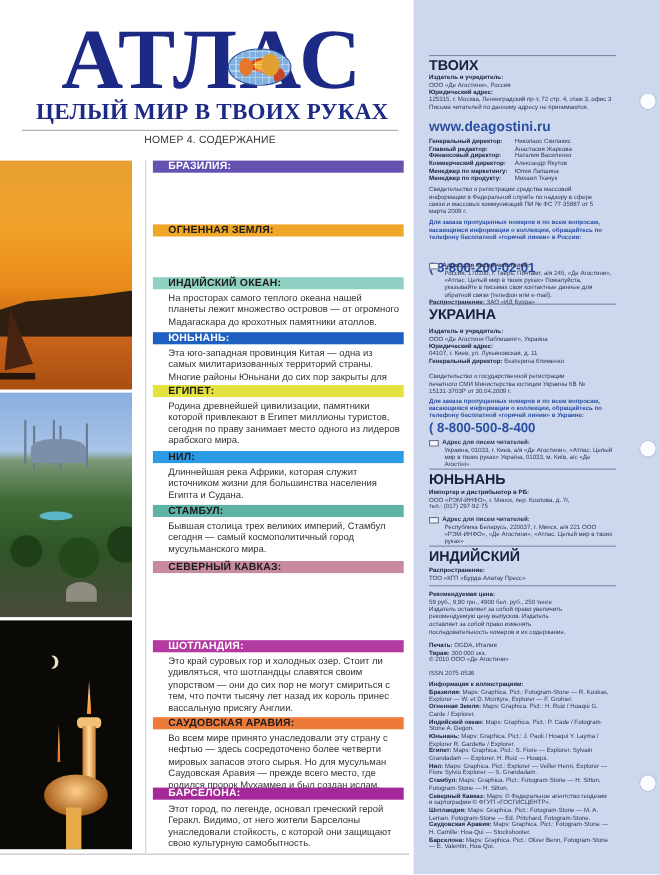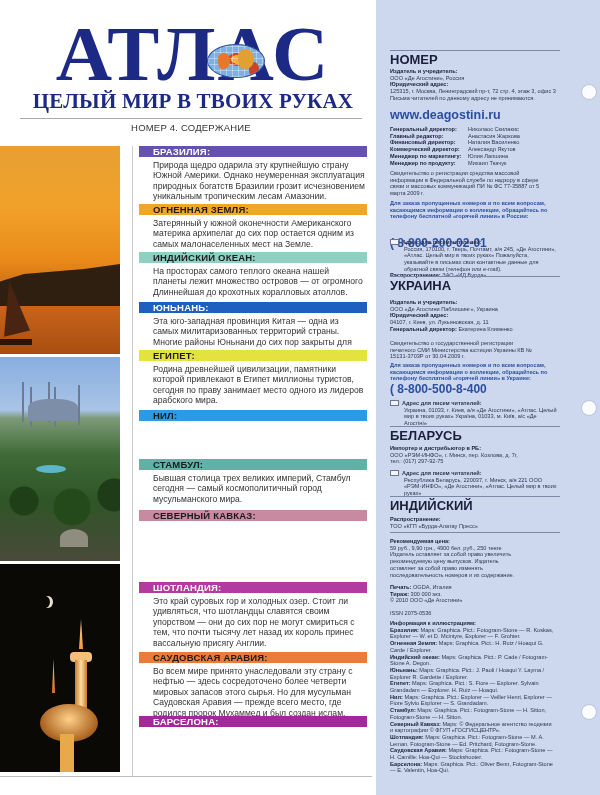--- a/index.html
+++ b/index.html
@@ -138,70 +138,70 @@
       <div class="ball"></div>
         <div class="shaft"></div>
         <div class="bulb"></div>
         <div class="base"></div>
     </div>
   </div>
 
   <div class="toc">
     <div class="entry" style="top:0px">
       <span class="bar" style="background:#6552b0">БРАЗИЛИЯ:</span>
-      <span class="desc">Природа щедро одарила эту крупнейшую страну Южной Америки. Однако неумеренная эксплуатация природных богатств Бразилии грозит исчезновением уникальным тропическим лесам Амазонии.</span>
     </div>
     <div class="entry" style="top:58px">
       <span class="bar dark" style="background:#f0a626">ОГНЕННАЯ ЗЕМЛЯ:</span>
-      <span class="desc">Затерянный у южной оконечности Американского материка архипелаг до сих пор остается одним из самых малонаселенных мест на Земле.</span>
     </div>
     <div class="entry" style="top:106px">
       <span class="bar dark" style="background:#8fd0c2">ИНДИЙСКИЙ ОКЕАН:</span>
-      <span class="desc">На просторах самого теплого океана нашей планеты лежит множество островов — от огромного Длиннейшая до крохотных коралловых атоллов.</span>
+      <span class="desc">На просторах самого теплого океана нашей планеты лежит множество островов — от огромного Мадагаскара до крохотных памятники атоллов.</span>
     </div>
     <div class="entry" style="top:156px">
       <span class="bar" style="background:#1f5fbf">ЮНЬНАНЬ:</span>
       <span class="desc">Эта юго-западная провинция Китая — одна из самых милитаризованных территорий страны. Многие районы Юньнани до сих пор закрыты для иностранцев</span>
     </div>
     <div class="entry" style="top:204px">
       <span class="bar dark" style="background:#e4e23e">ЕГИПЕТ:</span>
       <span class="desc">Родина древнейшей цивилизации, памятники которой привлекают в Египет миллионы туристов, сегодня по праву занимает место одного из лидеров арабского мира.</span>
     </div>
     <div class="entry" style="top:264px">
       <span class="bar dark" style="background:#2b9be6">НИЛ:</span>
+      <span class="desc">Длиннейшая река Африки, которая служит источником жизни для большинства населения Египта и Судана.</span>
     </div>
     <div class="entry" style="top:313px">
       <span class="bar dark" style="background:#5fb3a6">СТАМБУЛ:</span>
       <span class="desc">Бывшая столица трех великих империй, Стамбул сегодня — самый космополитичный город мусульманского мира.</span>
     </div>
     <div class="entry" style="top:364px">
       <span class="bar dark" style="background:#c78aa0">СЕВЕРНЫЙ КАВКАЗ:</span>
     </div>
     <div class="entry" style="top:436px">
       <span class="bar" style="background:#b23aa0">ШОТЛАНДИЯ:</span>
       <span class="desc">Это край суровых гор и холодных озер. Стоит ли удивляться, что шотландцы славятся своим упорством — они до сих пор не могут смириться с тем, что почти тысячу лет назад их король принес вассальную присягу Англии.</span>
     </div>
     <div class="entry" style="top:506px">
       <span class="bar dark" style="background:#ee7a3a">САУДОВСКАЯ АРАВИЯ:</span>
       <span class="desc">Во всем мире принято унаследовали эту страну с нефтью — здесь сосредоточено более четверти мировых запасов этого сырья. Но для мусульман Саудовская Аравия — прежде всего место, где родился пророк Мухаммед и был создан ислам.</span>
     </div>
     <div class="entry" style="top:570px">
       <span class="bar" style="background:#a5289a">БАРСЕЛОНА:</span>
+      <span class="desc">Этот город, по легенде, основал греческий герой Геракл. Видимо, от него жители Барселоны унаследовали стойкость, с которой они защищают свою культурную самобытность.</span>
     </div>
   </div>
   <div class="toc-rule-bottom"></div>
 </div>
 
 <div id="right">
   <div class="hole" style="left:205px;top:84px"></div>
   <div class="hole" style="left:205px;top:400px"></div>
   <div class="hole" style="left:205px;top:704px"></div>
 
 
-  <div class="country" style="top:50px">НОМЕР</div>
+  <div class="country" style="top:50px">ТВОИХ</div>
   <div class="imp" style="top:68px">
     <div><b>Издатель и учредитель:</b></div>
     <div>ООО «Де Агостини», Россия</div>
     <div><b>Юридический адрес:</b></div>
     <div>125315, г. Москва, Ленинградский пр-т, 72 стр. 4, этаж 3, офис 3</div>
     <div>Письма читателей по данному адресу не принимаются.</div>
   </div>
   <div class="site" style="top:108px">www.deagostini.ru</div>
 
   <div class="staff" style="top:126px">
@@ -252,21 +252,21 @@
     <div><b>Генеральный директор:</b> <span>Екатерина Клименко</span></div>
   </div>
   <div class="imp" style="top:340px;width:150px">Свидетельство о государственной регистрации печатного СМИ Министерства юстиции Украины КВ № 15131-3703Р от 30.04.2009 г.</div>
   <div class="imp" style="top:362px;width:165px"><span class="blue">Для заказа пропущенных номеров и по всем вопросам, касающимся информации о коллекции, обращайтесь по телефону бесплатной «горячей линии» в Украине:</span></div>
   <div class="phone" style="top:382px"><span>(</span> <span>8-800-500-8-400</span></div>
   <div class="mailblock" style="top:400px">
     <span class="mail-ico"></span><b>Адрес для писем читателей:</b>
     <div class="inner">Украина, 01033, г. Киев, а/я «Де Агостини», «Атлас. Целый мир в твоих руках» Україна, 01033, м. Київ, а/с «Де Агостіні»</div>
   </div>
 
-  <div class="country" style="top:426px">БЕЛАРУСЬ</div>
+  <div class="country" style="top:426px">ЮНЬНАНЬ</div>
   <div class="imp" style="top:445px;width:130px">
     <div><b>Импортер и дистрибьютор в РБ:</b></div>
     <div>ООО «РЭМ-ИНФО», г. Минск, пер. Козлова, д. 7г, тел.: (017) 297-92-75</div>
   </div>
   <div class="mailblock" style="top:470px">
     <span class="mail-ico"></span><b>Адрес для писем читателей:</b>
     <div class="inner">Республика Беларусь, 220037, г. Минск, а/я 221 ООО «РЭМ-ИНФО», «Де Агостини», «Атлас. Целый мир в твоих руках»</div>
   </div>
 
   <div class="country" style="top:496px">ИНДИЙСКИЙ</div>

